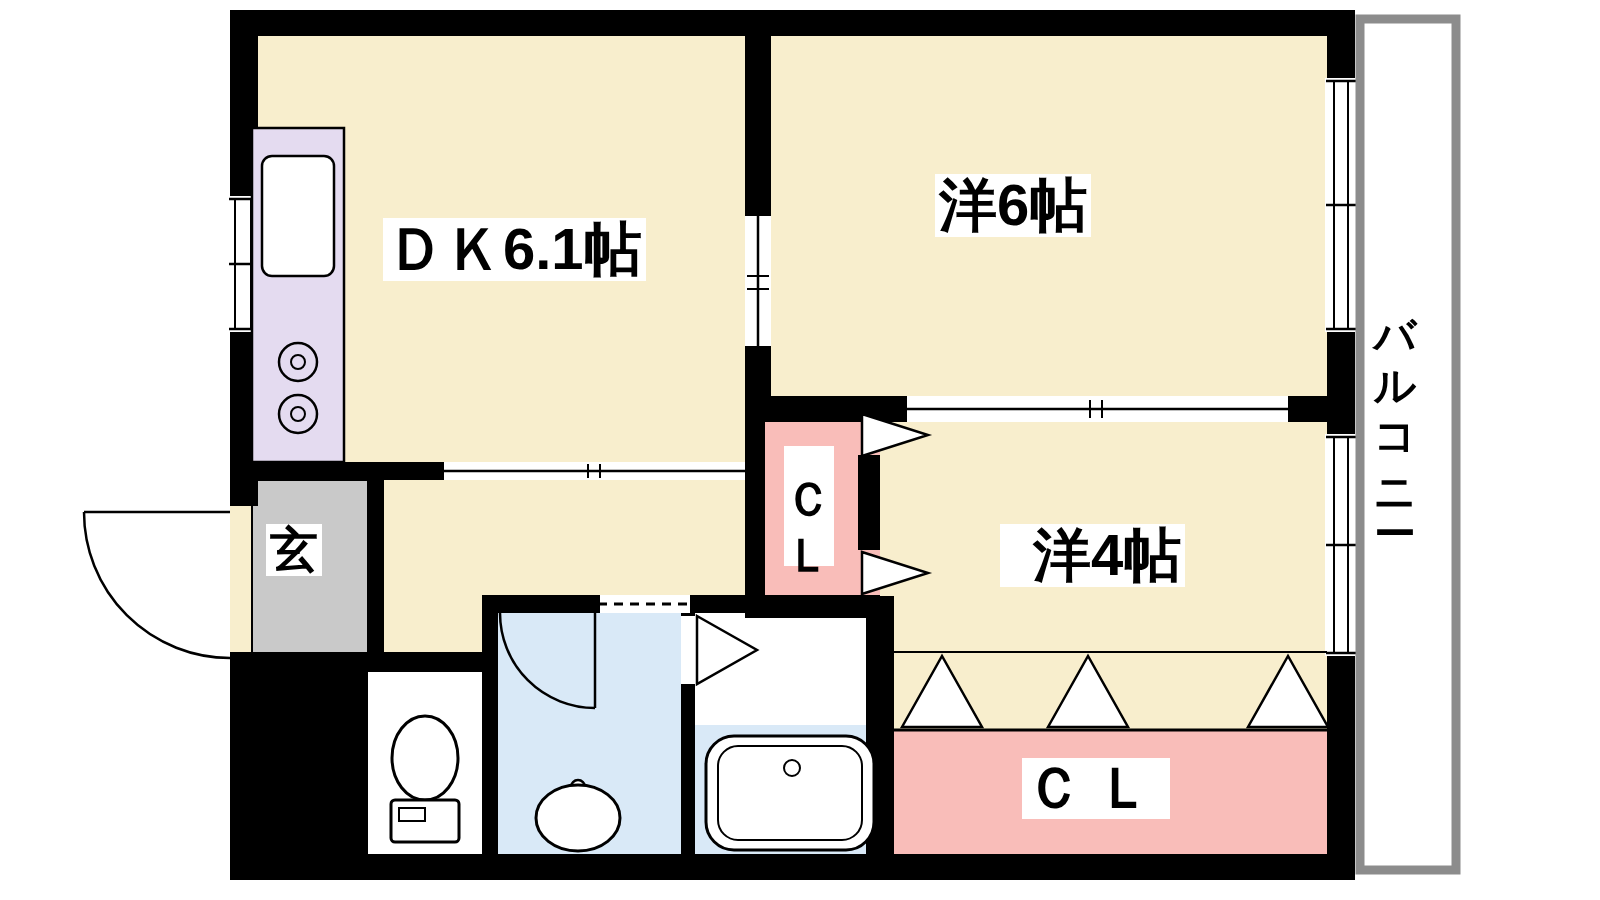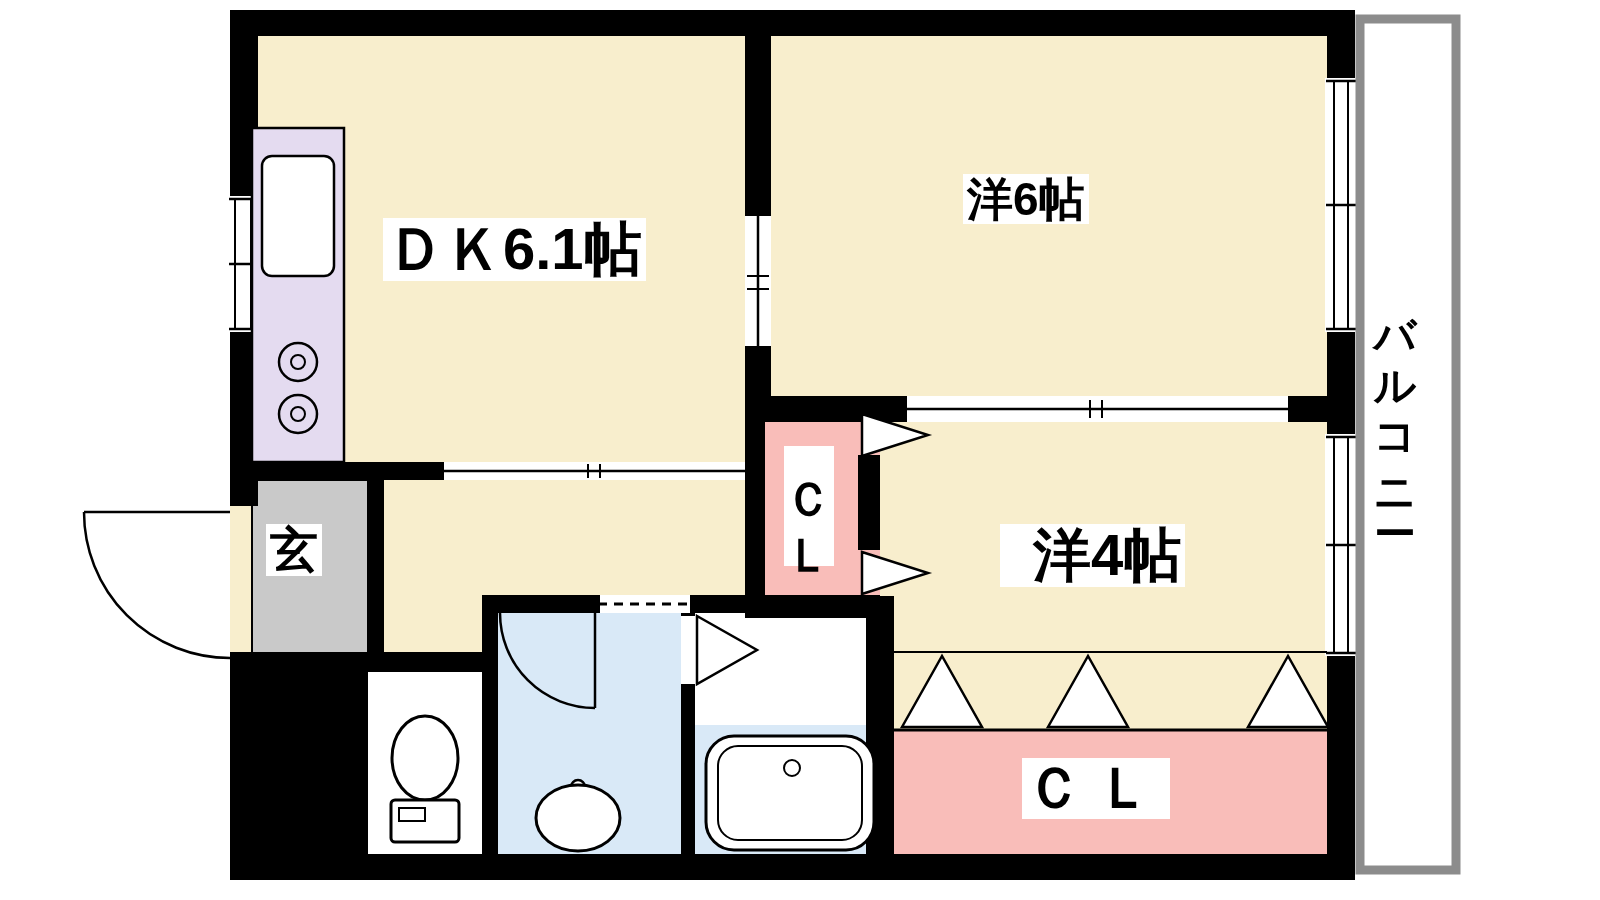--- a/index.html
+++ b/index.html
@@ -15,21 +15,21 @@
     position:absolute;
     background:#ffffff;
     color:#000;
     font-weight:bold;
     line-height:1.05;
     white-space:nowrap;
     padding:1px 4px;
     z-index:5;
   }
   .lbl-dk{left:383px;top:218px;font-size:58px;}
-  .lbl-yo6{left:935px;top:174px;font-size:46px;margin-left:28px;}
+  .lbl-yo6{left:935px;top:174px;font-size:58px;}
   .lbl-yo4{left:1000px;top:524px;font-size:58px;padding-left:33px;}
   .lbl-cl-mid{
     left:784px;top:446px;font-size:46px;
     writing-mode:vertical-rl;text-orientation:mixed;
     letter-spacing:10px;padding:4px 1px;
   }
   .lbl-cl-bottom{left:1022px;top:758px;font-size:56px;letter-spacing:14px;}
   .lbl-balcony{
     left:1372px;top:284px;font-size:42px;
     writing-mode:vertical-rl;text-orientation:mixed;

